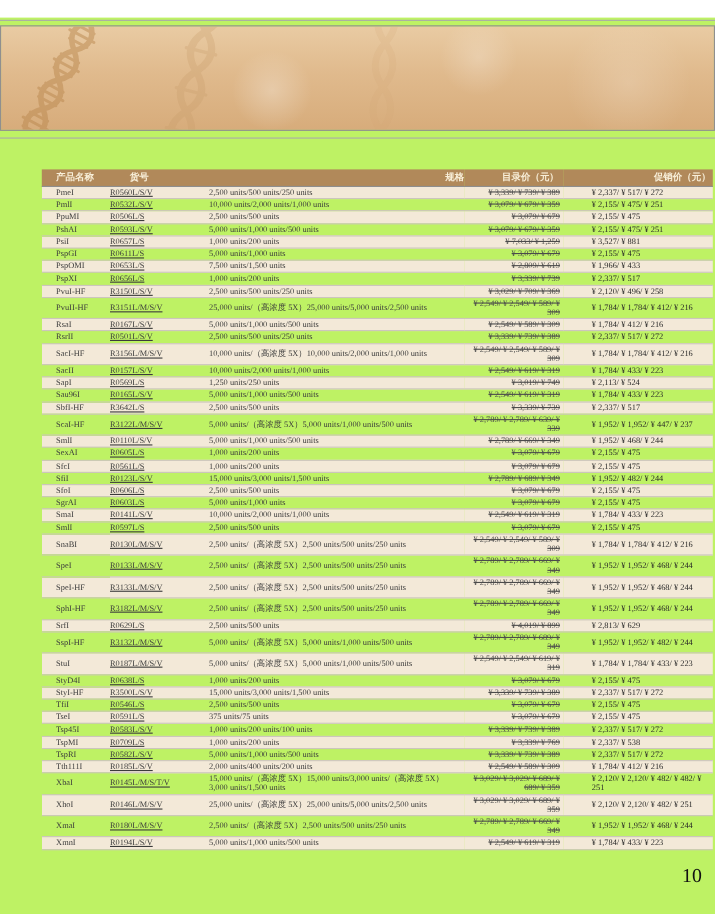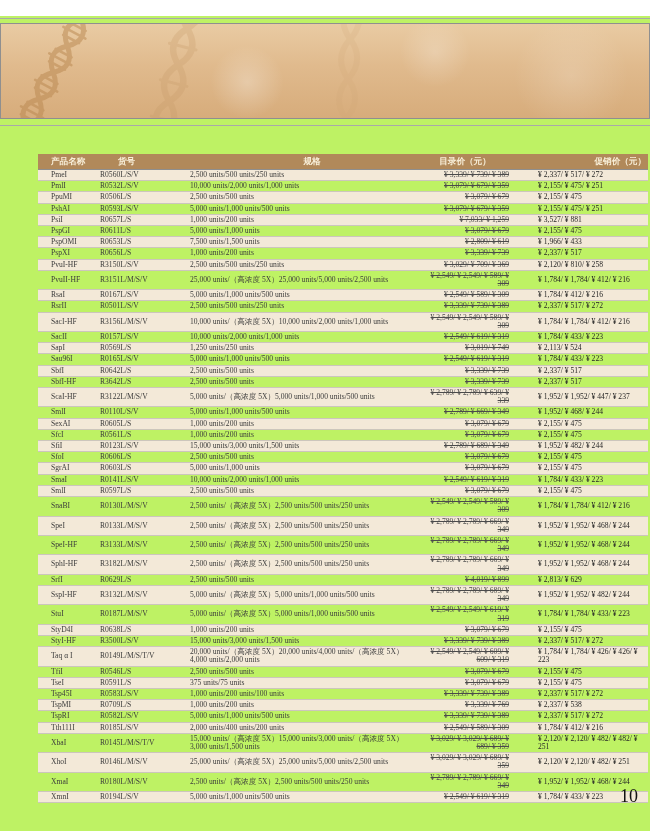--- a/index.html
+++ b/index.html
@@ -23,28 +23,28 @@
           border-collapse:collapse;table-layout:fixed;font-size:7.6px;color:#3b3b3b;}
   table.price col.w-name{width:62px;}
   table.price col.w-cat{width:90px;}
   table.price col.w-spec{width:232px;}
   table.price col.w-list{width:90px;}
   table.price col.w-promo{width:136px;}
   thead th{background:#b1895a;color:#f8efd9;font-weight:bold;font-size:8.6px;
           padding:3px 0;line-height:9px;border-bottom:1px solid #8e8e8e;}
   th.h-name{text-align:left;padding-left:13px;}
   th.h-cat{text-align:left;padding-left:18px;}
-  th.h-spec{text-align:center;padding-left:12px;}
-  th.h-list{text-align:center;padding-right:4px;}
+  th.h-spec{text-align:right;padding-left:12px;}
+  th.h-list{text-align:right;padding-right:4px;}
   th.h-promo{text-align:right;padding-right:2px;}
   tbody tr{border-bottom:1px solid #ccc6bc;}
   tbody tr:nth-child(odd){background:#f3e9d8;}
   tbody td{padding:1px 0;line-height:8.2px;vertical-align:middle;}
   td.c-name{padding-left:13px;overflow:hidden;}
-  td.c-cat{padding-right:4px;}
+  td.c-cat{padding-right:4px;text-decoration:underline;}
   td.c-spec{padding-right:8px;}
   td.c-list{text-align:right;padding-right:3px;text-decoration:line-through;color:#4b4b4b;}
   td.c-promo{padding-right:2px;padding-left:26px;color:#262626;}
   .page-number{position:absolute;top:770px;right:12px;font-size:18px;color:#111;}
 </style>
 </head>
 <body>
 
 <div class="page">
 
@@ -185,21 +185,21 @@
     <td class="c-list">¥ 3,339/ ¥ 739</td>
     <td class="c-promo">¥ 2,337/ ¥ 517</td>
   </tr>
 
 
   <tr>
     <td class="c-name">PvuI-HF</td>
     <td class="c-cat">R3150L/S/V</td>
     <td class="c-spec">2,500 units/500 units/250 units</td>
     <td class="c-list">¥ 3,029/ ¥ 709/ ¥ 369</td>
-    <td class="c-promo">¥ 2,120/ ¥ 810/ ¥ 258</td>
+    <td class="c-promo">¥ 2,120/ ¥ 496/ ¥ 258</td>
   </tr>
 
   <tr>
     <td class="c-name">PvuII-HF</td>
     <td class="c-cat">R3151L/M/S/V</td>
     <td class="c-spec">25,000 units/（高浓度 5X）25,000 units/5,000 units/2,500 units</td>
     <td class="c-list">¥ 2,549/ ¥ 2,549/ ¥ 589/ ¥ 309</td>
     <td class="c-promo">¥ 1,784/ ¥ 1,784/ ¥ 412/ ¥ 216</td>
   </tr>
 
@@ -245,27 +245,20 @@
   </tr>
 
   <tr>
     <td class="c-name">Sau96I</td>
     <td class="c-cat">R0165L/S/V</td>
     <td class="c-spec">5,000 units/1,000 units/500 units</td>
     <td class="c-list">¥ 2,549/ ¥ 619/ ¥ 319</td>
     <td class="c-promo">¥ 1,784/ ¥ 433/ ¥ 223</td>
   </tr>
 
-  <tr>
-    <td class="c-name">SbfI</td>
-    <td class="c-cat">R0642L/S</td>
-    <td class="c-spec">2,500 units/500 units</td>
-    <td class="c-list">¥ 3,339/ ¥ 739</td>
-    <td class="c-promo">¥ 2,337/ ¥ 517</td>
-  </tr>
 
   <tr>
     <td class="c-name">SbfI-HF</td>
     <td class="c-cat">R3642L/S</td>
     <td class="c-spec">2,500 units/500 units</td>
     <td class="c-list">¥ 3,339/ ¥ 739</td>
     <td class="c-promo">¥ 2,337/ ¥ 517</td>
   </tr>
 
   <tr>
@@ -405,27 +398,20 @@
   </tr>
 
   <tr>
     <td class="c-name">StyI-HF</td>
     <td class="c-cat">R3500L/S/V</td>
     <td class="c-spec">15,000 units/3,000 units/1,500 units</td>
     <td class="c-list">¥ 3,339/ ¥ 739/ ¥ 389</td>
     <td class="c-promo">¥ 2,337/ ¥ 517/ ¥ 272</td>
   </tr>
 
-  <tr>
-    <td class="c-name">Taq α I</td>
-    <td class="c-cat">R0149L/M/S/T/V</td>
-    <td class="c-spec">20,000 units/（高浓度 5X）20,000 units/4,000 units/（高浓度 5X）4,000 units/2,000 units</td>
-    <td class="c-list">¥ 2,549/ ¥ 2,549/ ¥ 609/ ¥ 609/ ¥ 319</td>
-    <td class="c-promo">¥ 1,784/ ¥ 1,784/ ¥ 426/ ¥ 426/ ¥ 223</td>
-  </tr>
 
   <tr>
     <td class="c-name">TfiI</td>
     <td class="c-cat">R0546L/S</td>
     <td class="c-spec">2,500 units/500 units</td>
     <td class="c-list">¥ 3,079/ ¥ 679</td>
     <td class="c-promo">¥ 2,155/ ¥ 475</td>
   </tr>
 
   <tr>

